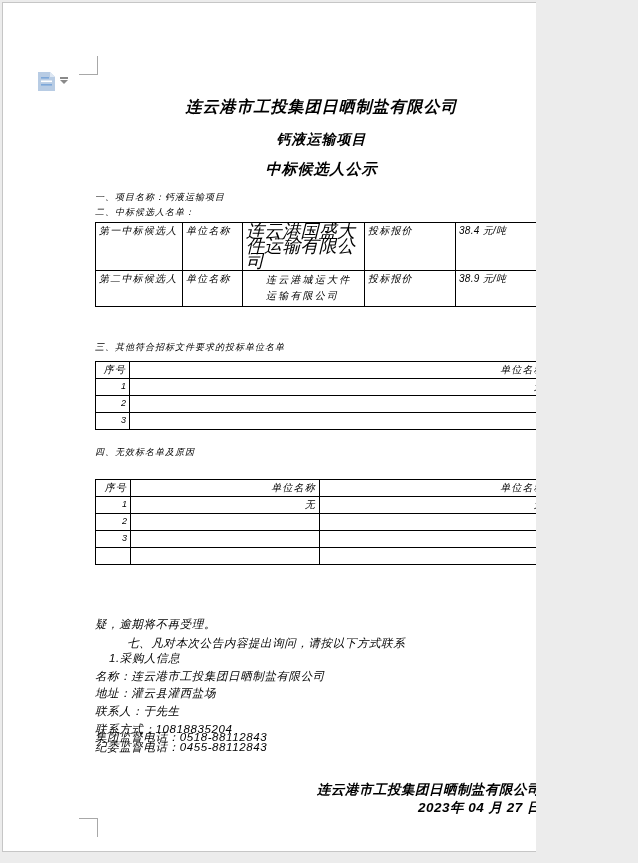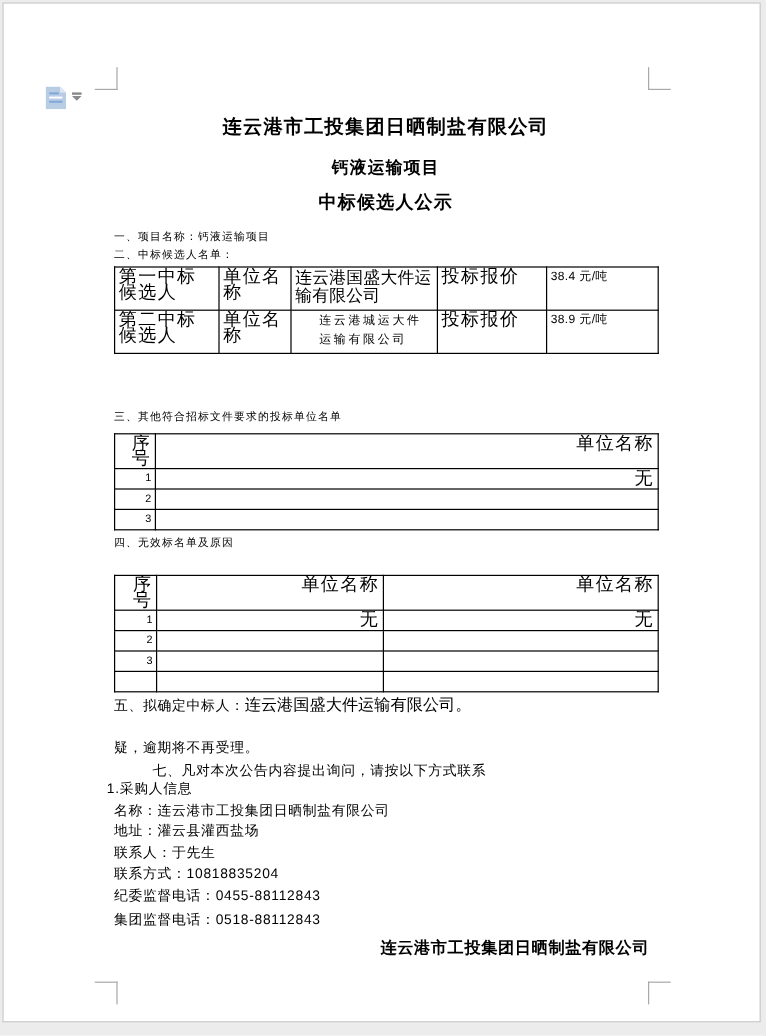--- a/index.html
+++ b/index.html
@@ -2,21 +2,21 @@
 <html><head>
 <meta charset="utf-8">
 <style>
   html,body{margin:0;padding:0;}
   body{
     width:638px;height:863px;
     background:#ececec;
     font-family:"Liberation Sans", sans-serif;
     color:#000;
   }
-  .stage{position:relative;width:638px;height:863px;overflow:hidden;}
+  .stage{position:relative;width:536px;height:863px;overflow:hidden;font-style:italic;}
   .page{
     position:absolute;left:2px;top:2px;width:632px;height:850px;
     background:#ffffff;border:1px solid #c6c6c6;box-sizing:border-box;
   }
   .abs{position:absolute;}
   
   .crop{position:absolute;width:18px;height:18px;}
   .crop.tl{left:79px;top:56px;border-right:1px solid #a8a8a8;border-bottom:1px solid #a8a8a8;}
   .crop.tr{left:540px;top:56px;border-left:1px solid #a8a8a8;border-bottom:1px solid #a8a8a8;}
   .crop.bl{left:79px;top:818px;border-right:1px solid #a8a8a8;border-top:1px solid #a8a8a8;}
@@ -34,22 +34,22 @@
   .small-line{font-size:9px;letter-spacing:1px;line-height:12px;white-space:nowrap;}
   .body-line{font-size:11.5px;letter-spacing:0.6px;line-height:15px;white-space:nowrap;}
   .winner-name{font-size:13.5px;letter-spacing:0;}
   .footer-line{width:453px;text-align:right;font-size:13.5px;font-weight:bold;line-height:16px;letter-spacing:0.5px;padding-right:7px;box-sizing:border-box;}
   
   table{border-collapse:collapse;table-layout:fixed;}
   td,th{border:1px solid #000;padding:1px 3px;vertical-align:top;text-align:left;font-weight:normal;overflow:hidden;}
   .tbl{position:absolute;left:95px;width:453px;}
   .t1 td{height:33px;}
   .t2 td,.t3 td{height:14px;text-align:right;}
-  .cell-small{font-size:15px;letter-spacing:1.2px;line-height:13px;}
-  .cell-unit-a{font-size:14px;letter-spacing:0.2px;line-height:15px;margin-left:11px;}
+  .cell-small{font-size:10px;letter-spacing:1.2px;line-height:13px;}
+  .cell-unit-a{font-size:18px;letter-spacing:0.2px;line-height:15px;margin-left:11px;}
   .cell-unit-b{font-size:10px;letter-spacing:2.2px;line-height:16px;padding-left:23px;}
   .cell-price{font-size:10px;letter-spacing:0.3px;line-height:14px;}
   .cell-num{font-size:9px;line-height:13px;}
   .center{text-align:center;}
 </style>
 </head>
 <body>
 
 <div class="stage">
   <div class="page"></div>
@@ -159,27 +159,25 @@
       <td class="cell-small"></td>
     </tr>
     <tr>
       <td class="cell-num"></td>
       <td class="cell-small"></td>
       <td class="cell-small"></td>
     </tr>
   </tbody>
     </table>
 
-  <div class="abs body-line" style="left:95px;top:580px;">
-    <span>五、拟确定中标人：</span><span class="winner-name">连云港国盛大件运输有限公司。</span>
-  </div>
   <div class="abs body-line" style="left:95px;top:617px;">疑，逾期将不再受理。</div>
   <div class="abs body-line" style="left:95px;top:636px;margin-left:32px;">七、凡对本次公告内容提出询问，请按以下方式联系</div>
-  <div class="abs body-line" style="left:89px;top:651px;">1.采购人信息</div>
+  <div class="abs body-line" style="left:109px;top:651px;">1.采购人信息</div>
   <div class="abs body-line" style="left:95px;top:669px;text-align:right;">名称：连云港市工投集团日晒制盐有限公司</div>
   <div class="abs body-line" style="left:95px;top:686px;">地址：灌云县灌西盐场</div>
   <div class="abs body-line" style="left:95px;top:704px;">联系人：于先生</div>
   <div class="abs body-line" style="left:95px;top:722px;">联系方式：10818835204</div>
   <div class="abs body-line" style="left:95px;top:740px;">纪委监督电话：0455-88112843</div>
-  <div class="abs body-line" style="left:95px;top:760px;">集团监督电话：0518-88112843</div>
+  <div class="abs body-line" style="left:95px;top:730px;">集团监督电话：0518-88112843</div>
 
   <div class="abs content footer-line" style="top:782px;">连云港市工投集团日晒制盐有限公司</div>
+  <div class="abs content footer-line" style="top:800px;">2023年 04 月 27 日</div>
 </div>
 
 </body></html>

